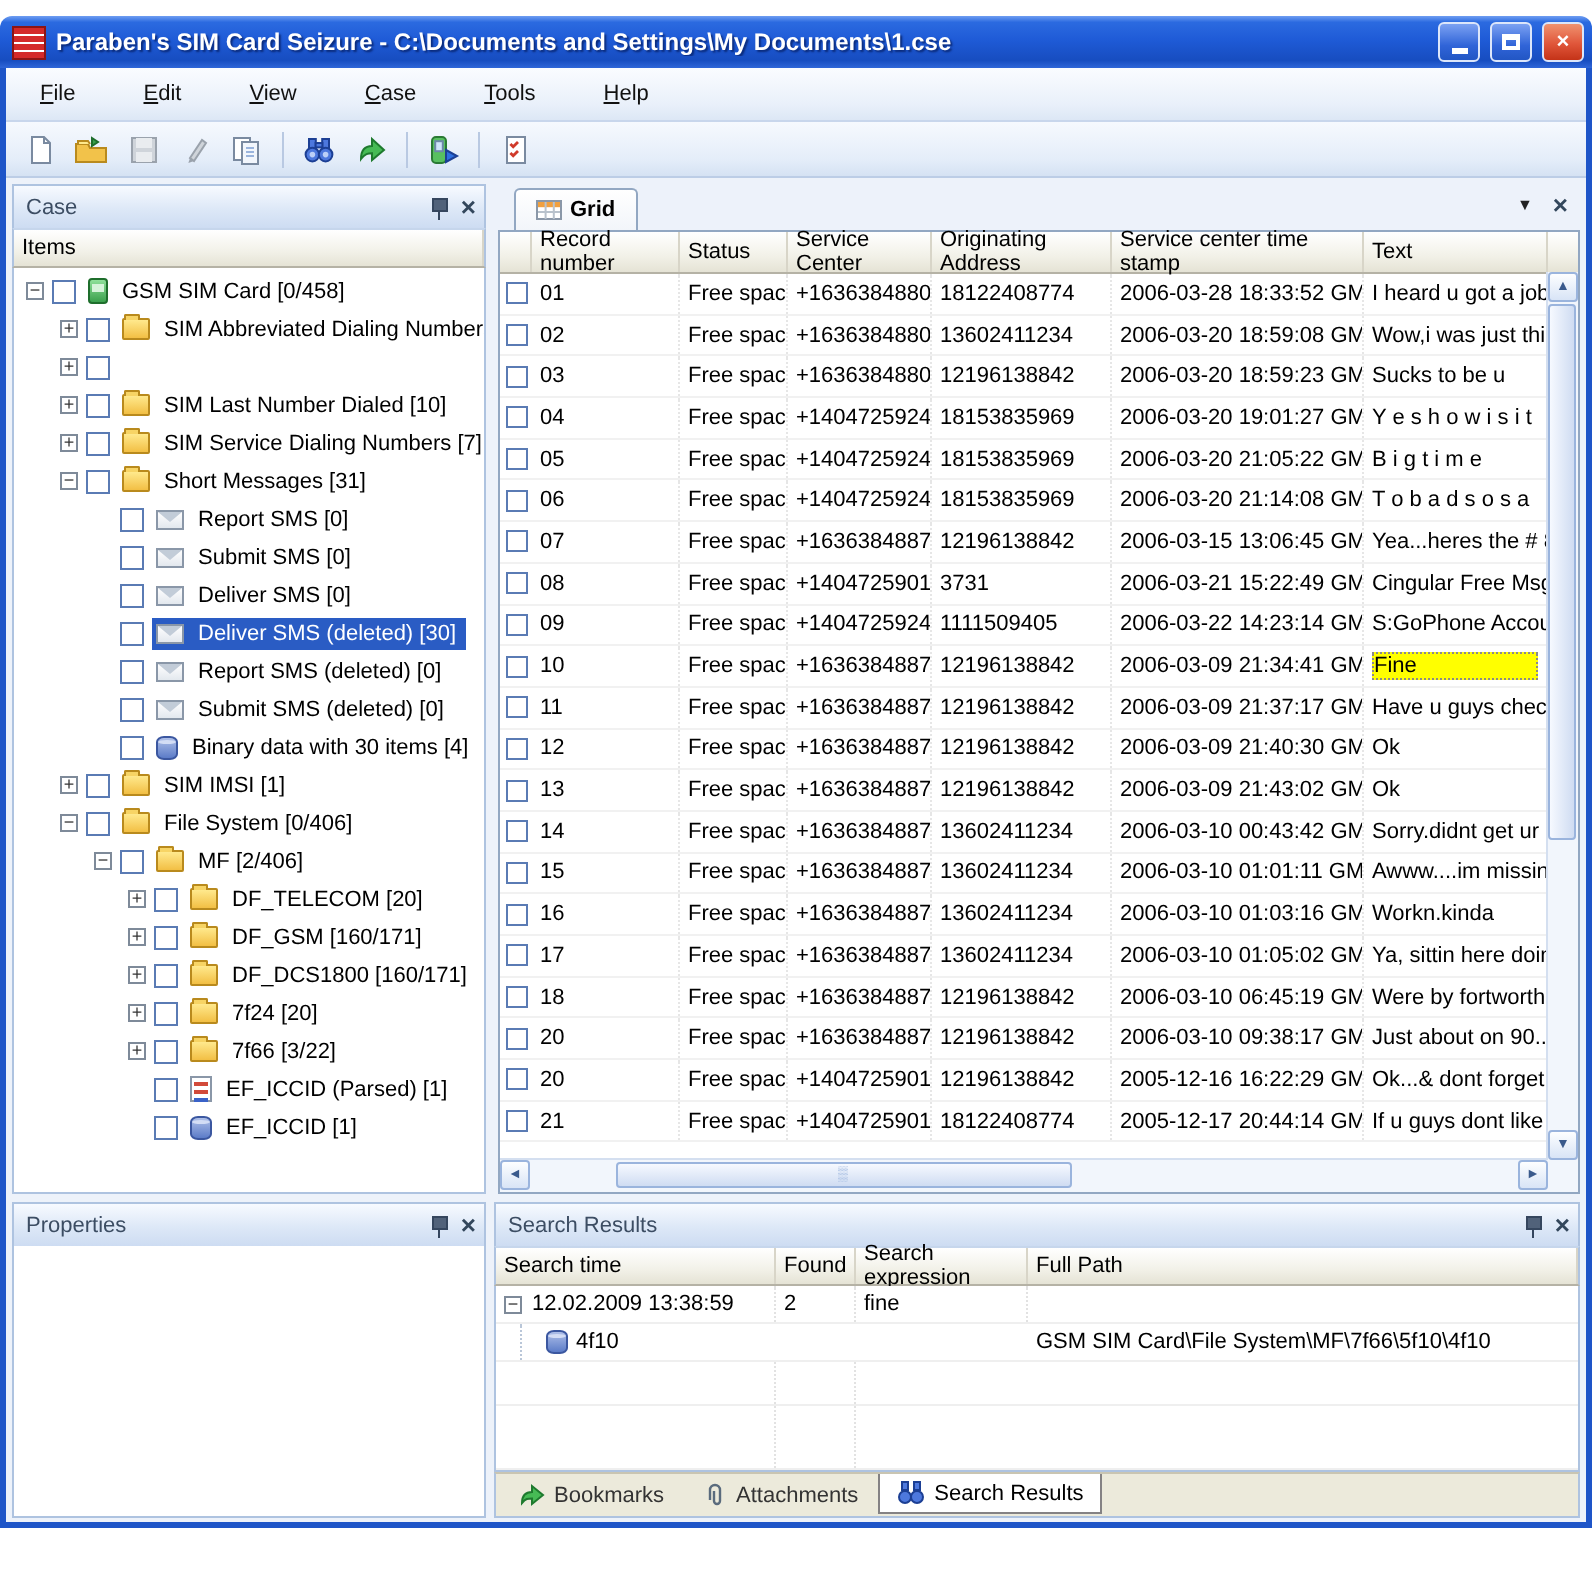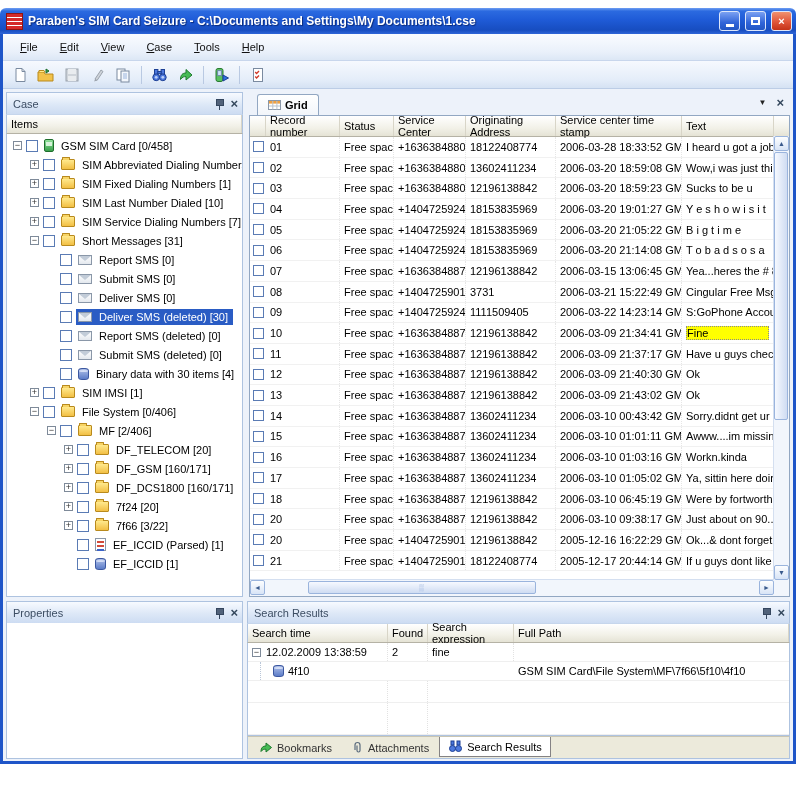--- a/index.html
+++ b/index.html
@@ -19,21 +19,21 @@
        repeating-linear-gradient(90deg,rgba(212,42,42,.9) 0 3px,rgba(255,255,255,.9) 3px 4px);
        border:1px solid #8c1515;}
   .winbtn{width:21px;height:20px;border-radius:3px;border:1px solid #dce6fa;display:flex;align-items:center;
        justify-content:center;color:#fff;font-size:11px;font-weight:bold;box-sizing:border-box;
        background:linear-gradient(180deg,#7ba1f2,#3064d8 60%,#2256c4);}
   .winbtn.close{background:linear-gradient(180deg,#f0926f,#e0563a 55%,#c43318);}
   .btn-min-glyph{display:block;width:8px;height:3px;background:#fff;margin-top:9px;}
   .btn-max-glyph{display:block;width:9px;height:8px;border:2px solid #fff;border-top-width:3px;box-sizing:border-box;}
 
   
-  .menubar{height:26px;display:flex;align-items:center;gap:4px;padding-left:8px;
+  .menubar{height:26px;display:flex;align-items:center;gap:16px;padding-left:8px;
        background:linear-gradient(180deg,#fafcff,#e9f0fa 70%,#dce7f5);border-bottom:1px solid #c8d6ec;}
   .menu-item{display:inline-block;padding:3px 9px;color:#111;}
   .menu-item::first-letter{text-decoration:underline;}
   .toolbar{height:27px;display:flex;align-items:center;gap:3px;padding-left:5px;
        background:linear-gradient(180deg,#f6f9fe,#e4edf9 70%,#d5e2f3);border-bottom:1px solid #bccde6;}
   .tbtn{width:23px;height:23px;display:flex;align-items:center;justify-content:center;border-radius:2px;}
   .tsep{width:1px;height:18px;background:#b9c9e2;margin:0 3px;}
 
   
   .content{flex:1;display:flex;flex-direction:column;gap:4px;padding:3px 3px 2px 3px;box-sizing:border-box;background:#edf2fa;}
@@ -261,24 +261,20 @@
                 <span class="cb"></span>
                 <span class="sel-wrap">
                   <span class="ic ic-folder"></span>
                   <span class="tree-label">SIM Abbreviated Dialing Numbers ...</span>
                 </span>
               </div>
               <div class="tree-row">
                 <span style="width:23px;flex:0 0 23px"></span>
                 <span class="exp">+</span>
                 <span class="cb"></span>
-                <span class="sel-wrap">
-                  <span class="ic ic-folder"></span>
-                  <span class="tree-label">SIM Fixed Dialing Numbers [1]</span>
-                </span>
               </div>
               <div class="tree-row">
                 <span style="width:23px;flex:0 0 23px"></span>
                 <span class="exp">+</span>
                 <span class="cb"></span>
                 <span class="sel-wrap">
                   <span class="ic ic-folder"></span>
                   <span class="tree-label">SIM Last Number Dialed [10]</span>
                 </span>
               </div>

